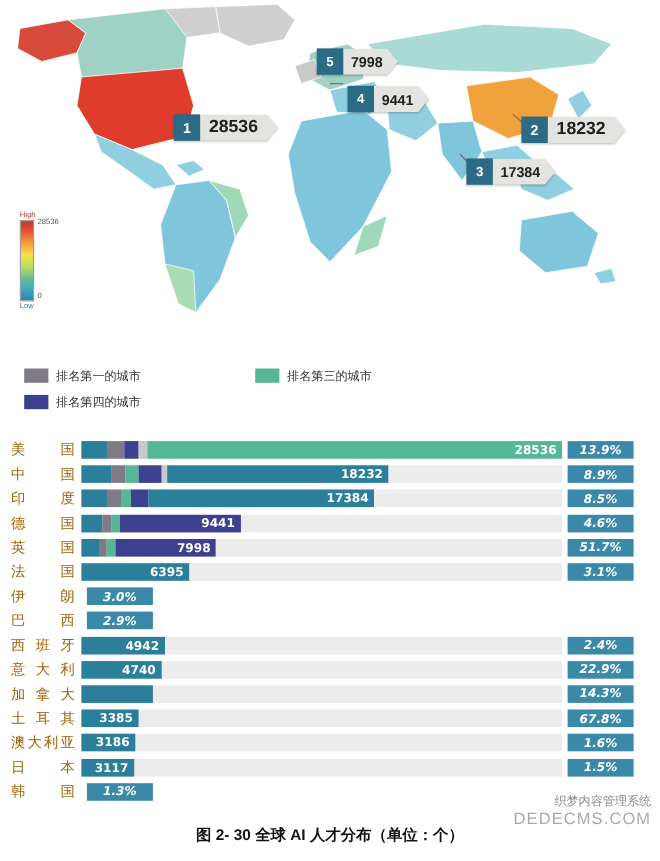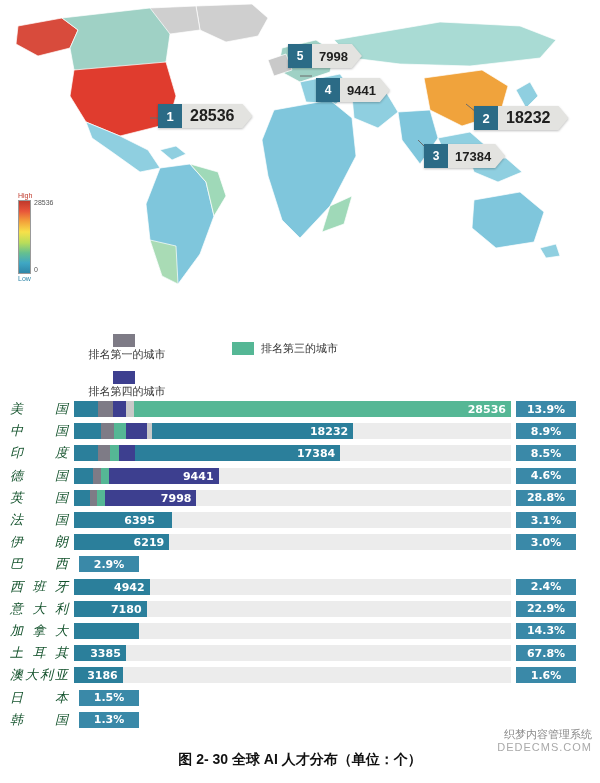--- a/index.html
+++ b/index.html
@@ -51,67 +51,67 @@
   .grad-row{display:flex;align-items:flex-start;gap:3px;}
   .grad-num{font-size:7px;color:#555;}
   
   .city-legend{
     position:absolute;left:0;top:330px;width:600px;height:62px;
     padding:4px 0 0 0;
   }
   .cl-row{display:flex;padding-left:22px;margin-bottom:9px;}
   .cl-item{display:flex;align-items:center;font-size:11px;color:#333;}
   .cl-item .sw{width:22px;height:13px;margin-right:7px;display:inline-block;}
-  .cl-item.a{width:210px;flex-direction:column;}
+  .cl-item.a{width:210px;}
   .cl-item.b{width:200px;}
   
   .chart{
     position:absolute;left:0;top:398px;width:600px;
   }
   .row{
     display:flex;align-items:center;height:22.2px;
   }
   .row .name{
     width:74px;text-align:justify;text-align-last:justify;
-    font-size:13px;color:#14532d;
+    font-size:13px;color:#a16207;
     padding:0 6px 0 10px;
     box-sizing:border-box;
     letter-spacing:0;
-    font-style:italic;
   }
   .track{
     position:relative;
     width:437px;height:16px;
     background:#ececec;
     display:flex;align-items:stretch;
   }
   .seg{height:100%;}
   .barlabel{
     position:absolute;top:50%;transform:translateY(-50%);
     font-size:11px;font-weight:bold;color:#ffffff;
     padding-right:5px;
     font-family:"DejaVu Sans", sans-serif;
   }
   .pct{
     width:60px;margin-left:5px;height:16px;
     background:#3a89a8;color:#fff;
     font-size:11px;font-weight:bold;
     display:flex;align-items:center;justify-content:center;
     font-family:"DejaVu Sans", sans-serif;
+    font-style:italic;
   }
   
   .caption{
     position:absolute;left:0;bottom:14px;width:600px;
     text-align:center;font-size:14px;color:#111;font-weight:bold;
   }
   .watermark{
     position:absolute;right:8px;bottom:28px;
     font-size:11px;color:#8a8a8a;text-align:right;line-height:1.25;
   }
-  .watermark .w2{font-size:11px;color:#a9a9a9;letter-spacing:1px;}
+  .watermark .w2{font-size:15px;color:#a9a9a9;letter-spacing:1px;}
 </style>
 </head>
 <body>
 
 <div class="map-wrap">
   <svg class="map-svg" width="600" height="320" viewBox="0 0 600 320">
     <rect x="0" y="0" width="600" height="320" fill="#ffffff"></rect>
     <g stroke="#ffffff" stroke-width="0.7">
 
       <path d="M196 6 L252 4 L268 18 L258 36 L226 42 L200 30 Z" fill="#cfcfcf"></path>
@@ -279,40 +279,34 @@
       <div class="name">英  国</div>
       <div class="track">
         <div style="position: relative; height: 100%; display: flex; width: 122.481px;">
           <div class="seg" style="width: 13%; background: rgb(43, 127, 155);"></div>
           <div class="seg" style="width: 6%; background: rgb(126, 123, 134);"></div>
           <div class="seg" style="width: 6%; background: rgb(85, 183, 149);"></div>
           <div class="seg" style="width: 75%; background: rgb(61, 63, 143);"></div>
           <span class="barlabel" style="right: 0px;">7998</span>
         </div>
       </div>
-      <div class="pct">28.8%</div>
+      <div class="pct">51.7%</div>
     </div>
     <div class="row">
       <div class="name">法  国</div>
       <div class="track">
         <div style="position: relative; height: 100%; display: flex; width: 97.933px;">
           <div class="seg" style="width: 100%; background: rgb(43, 127, 155);"></div>
-          <span class="barlabel" style="right: 12px;">6395</span>
+          <span class="barlabel" style="right: 0px;">6395</span>
         </div>
       </div>
       <div class="pct">3.1%</div>
     </div>
     <div class="row">
       <div class="name">伊  朗</div>
-      <div class="track">
-        <div style="position: relative; height: 100%; display: flex; width: 95.2377px;">
-          <div class="seg" style="width: 100%; background: rgb(43, 127, 155);"></div>
-          <span class="barlabel" style="right: 0px;">6219</span>
-        </div>
-      </div>
       <div class="pct">3.0%</div>
     </div>
     <div class="row">
       <div class="name">巴  西</div>
       <div class="pct">2.9%</div>
     </div>
     <div class="row">
       <div class="name">西班牙</div>
       <div class="track">
         <div style="position: relative; height: 100%; display: flex; width: 75.6817px;">
@@ -320,21 +314,21 @@
           <span class="barlabel" style="right: 0px;">4942</span>
         </div>
       </div>
       <div class="pct">2.4%</div>
     </div>
     <div class="row">
       <div class="name">意大利</div>
       <div class="track">
         <div style="position: relative; height: 100%; display: flex; width: 72.5883px;">
           <div class="seg" style="width: 100%; background: rgb(43, 127, 155);"></div>
-          <span class="barlabel" style="right: 0px;">7180</span>
+          <span class="barlabel" style="right: 0px;">4740</span>
         </div>
       </div>
       <div class="pct">22.9%</div>
     </div>
     <div class="row">
       <div class="name">加拿大</div>
       <div class="track">
         <div style="position: relative; height: 100%; display: flex; width: 64.7475px;">
           <div class="seg" style="width: 100%; background: rgb(43, 127, 155);"></div>
           <span class="barlabel" style="right: 0px; margin-top: 20px;">4228</span>
@@ -357,20 +351,26 @@
       <div class="track">
         <div style="position: relative; height: 100%; display: flex; width: 48.7904px;">
           <div class="seg" style="width: 100%; background: rgb(43, 127, 155);"></div>
           <span class="barlabel" style="right: 0px;">3186</span>
         </div>
       </div>
       <div class="pct">1.6%</div>
     </div>
     <div class="row">
       <div class="name">日  本</div>
+      <div class="track">
+        <div style="position: relative; height: 100%; display: flex; width: 47.7337px;">
+          <div class="seg" style="width: 100%; background: rgb(43, 127, 155);"></div>
+          <span class="barlabel" style="right: 0px;">3117</span>
+        </div>
+      </div>
       <div class="pct">1.5%</div>
     </div>
     <div class="row">
       <div class="name">韩  国</div>
       <div class="pct">1.3%</div>
     </div>
   </div>
 
 <div class="caption">图 2- 30  全球 AI 人才分布（单位：个）</div>
 <div class="watermark">

